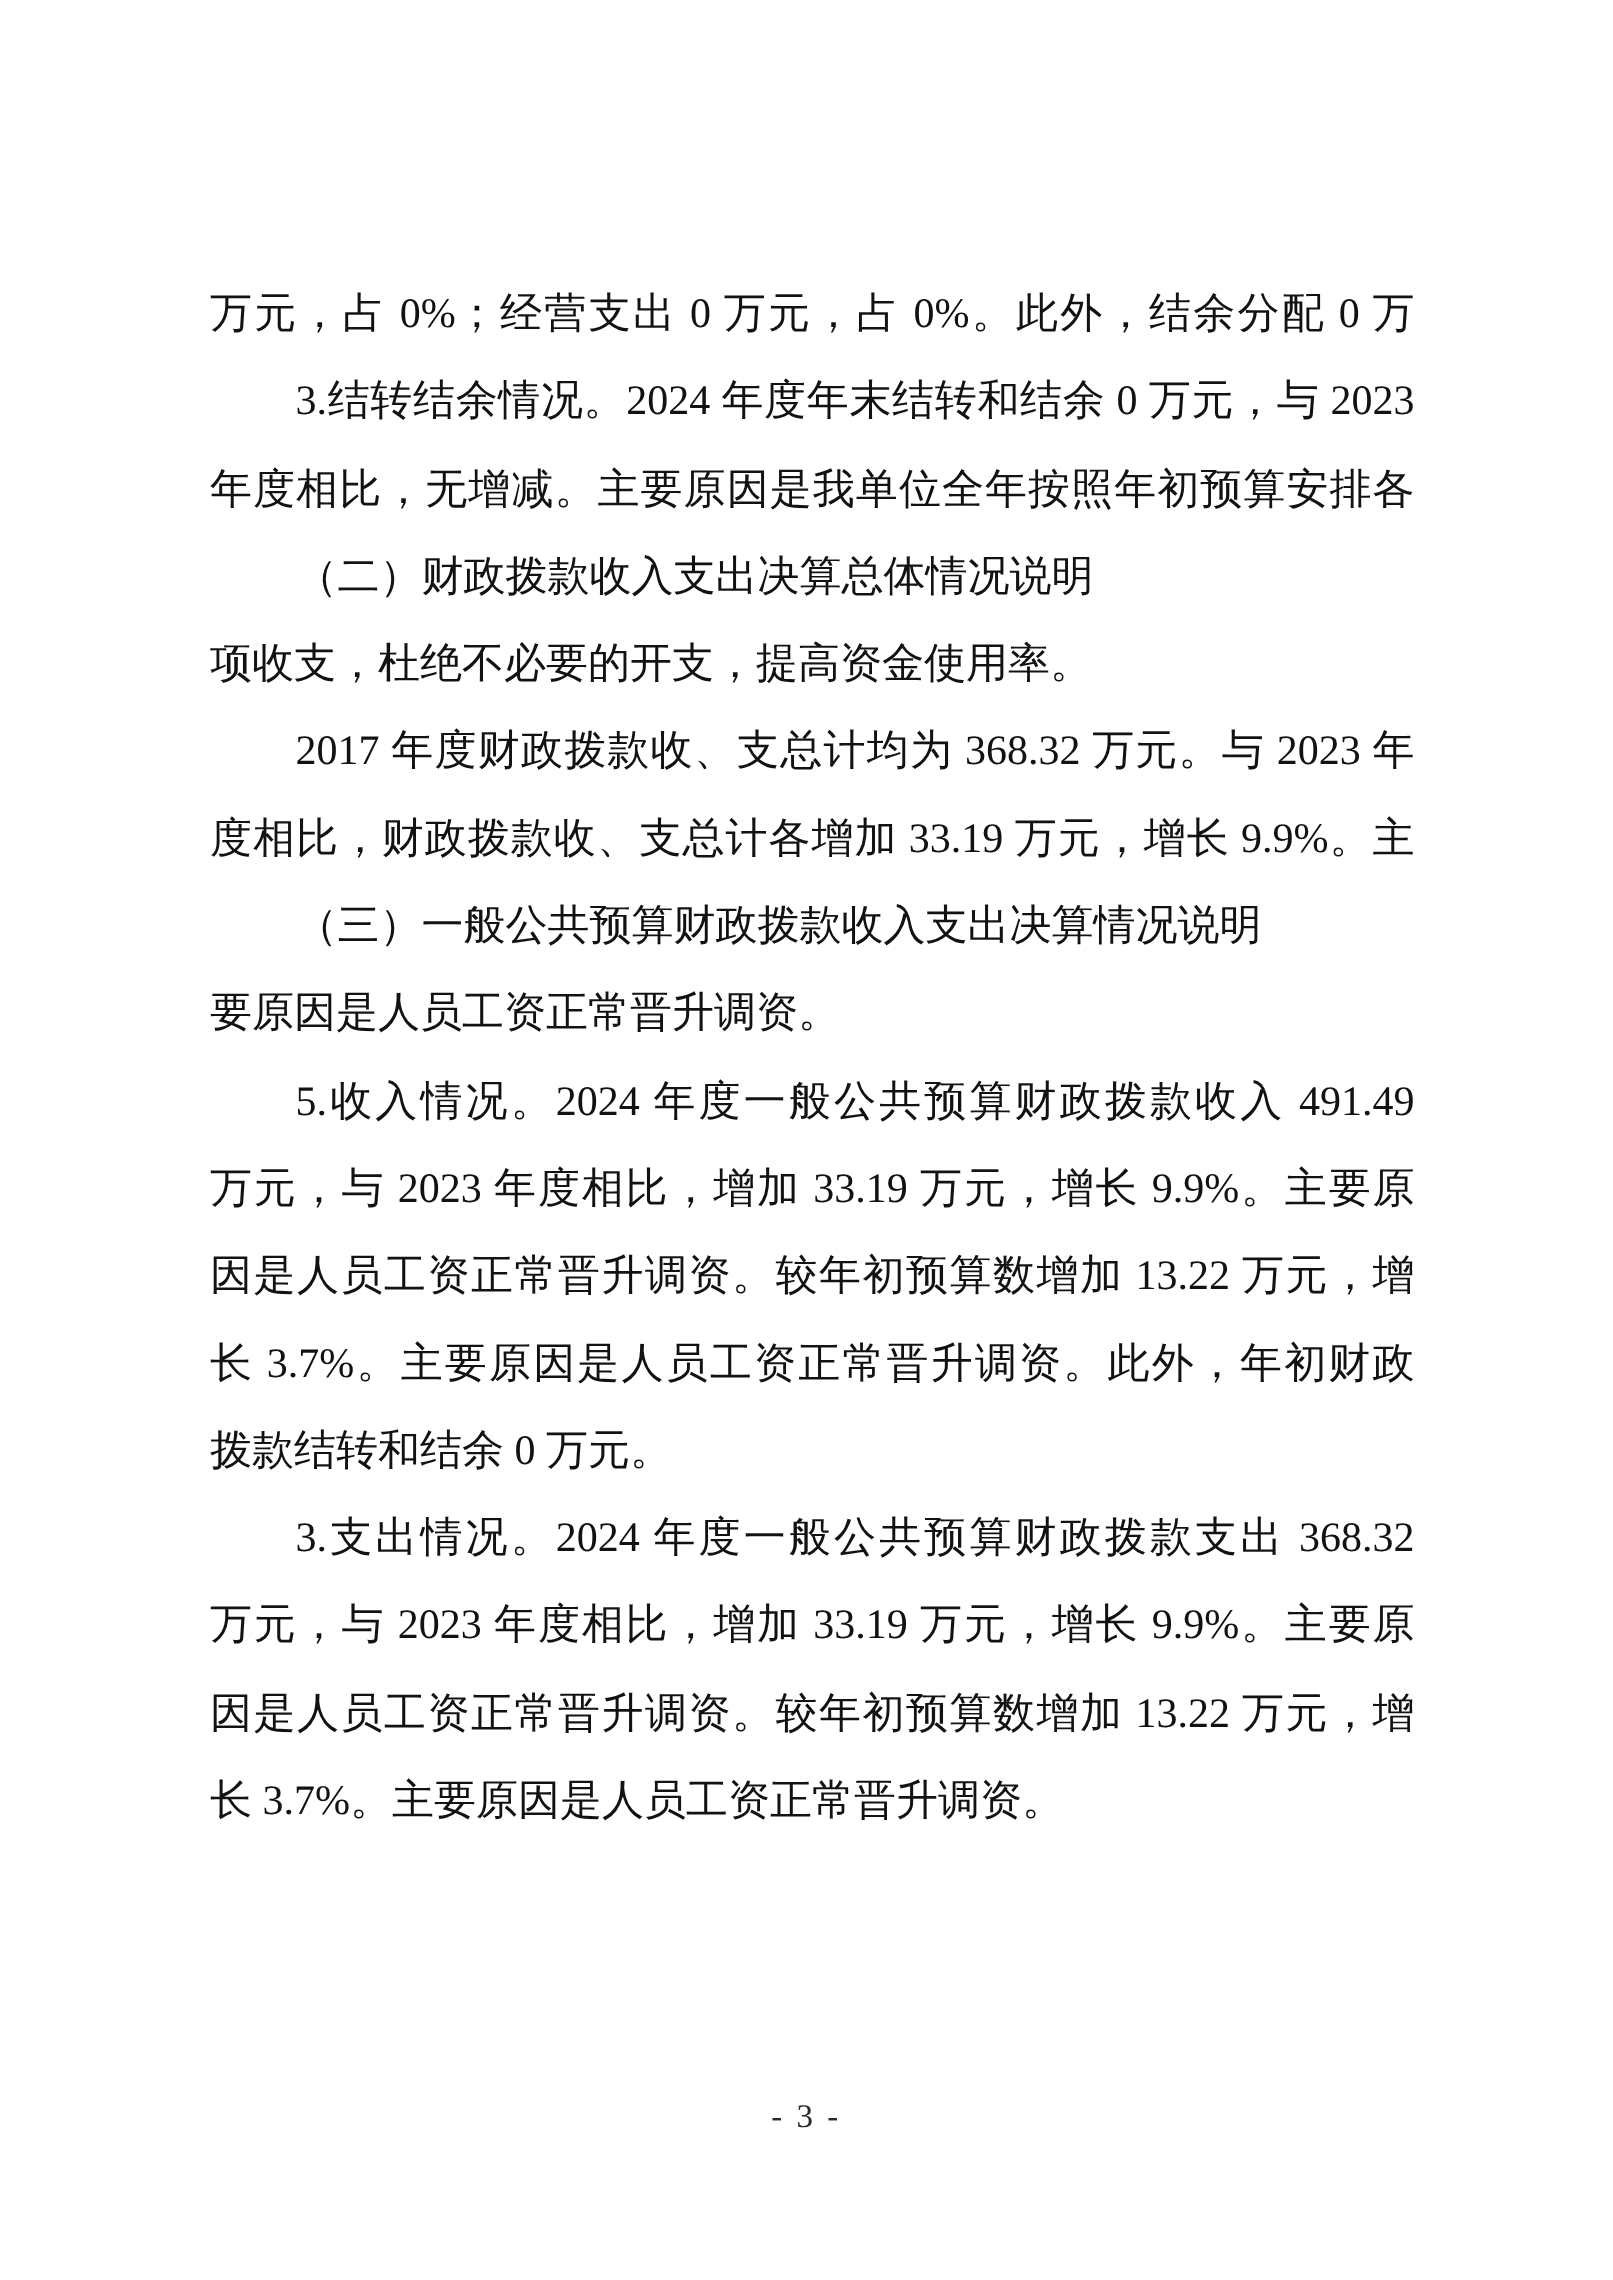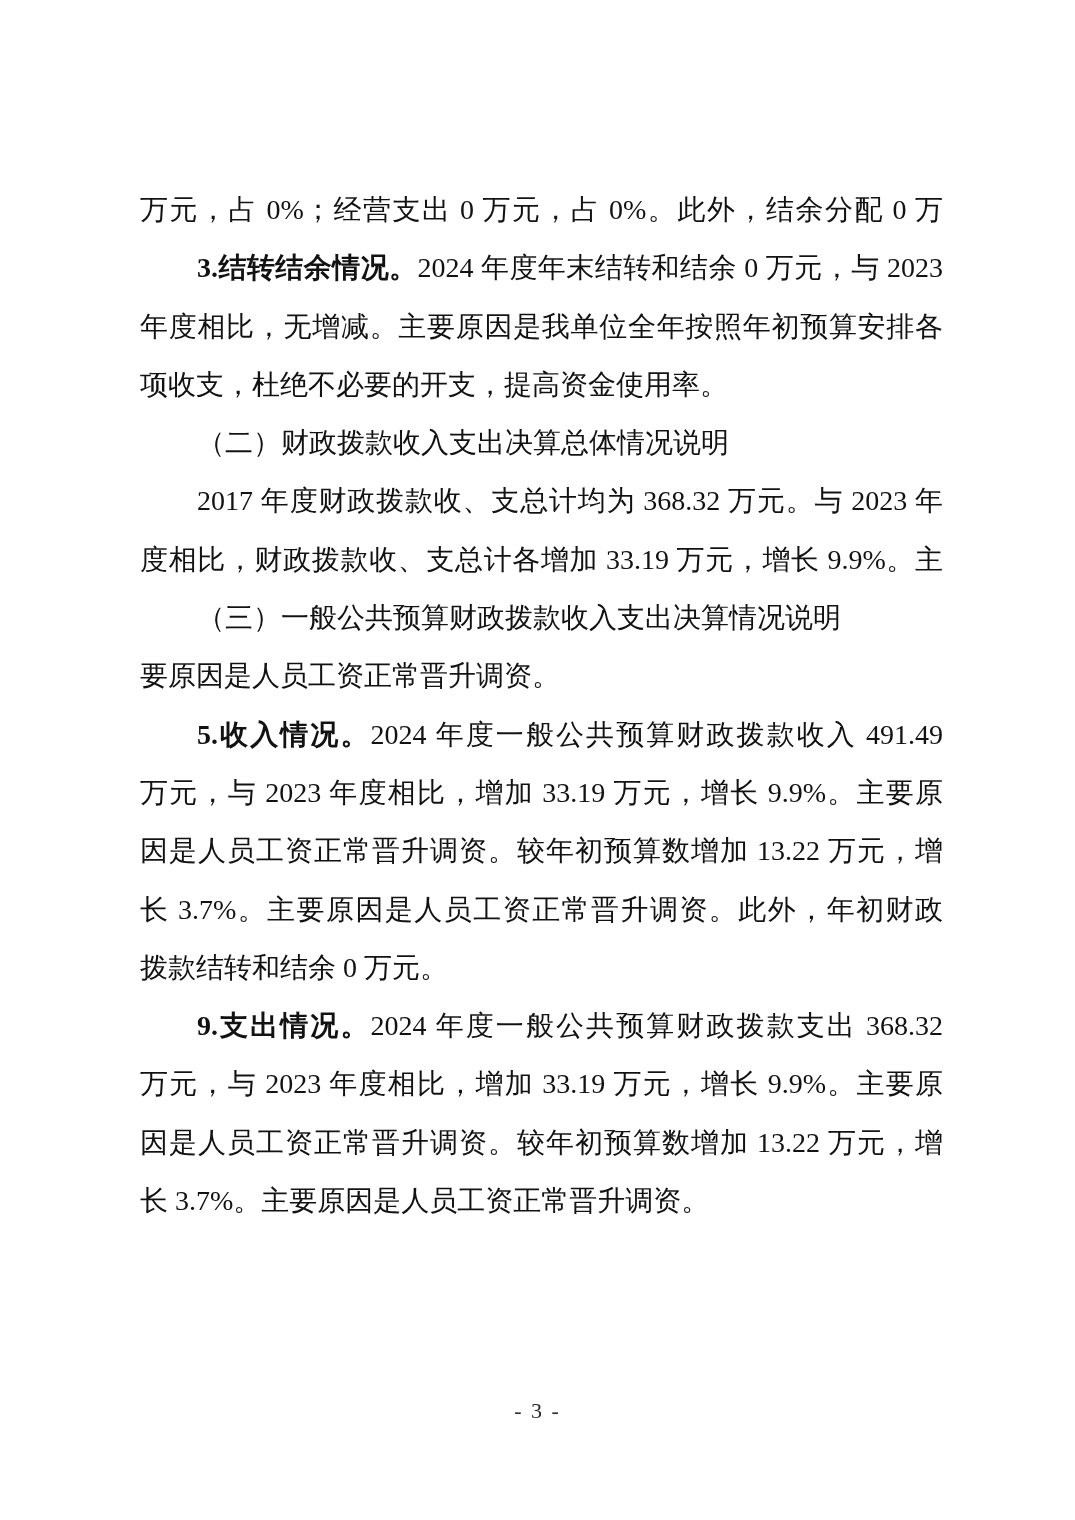--- a/index.html
+++ b/index.html
@@ -21,21 +21,21 @@
     font-size: 28px;
     line-height: 58.3px;
   }
   .line {
     text-align: justify;
     height: 58.3px;
     overflow: hidden;
   }
   .line.j  { text-align-last: justify; }
   .line.ind { text-indent: 57px; }
-  .b { font-weight: bold; }
+  .b { font-weight: normal; }
   .footer {
     position: absolute;
     left: 0;
     top: 1398px;
     width: 100%;
     text-align: center;
     font-size: 22px;
     letter-spacing: 2px;
     color: #2a2a2a;
   }
@@ -45,43 +45,43 @@
 
 <div class="page">
   <div class="textblock">
 
     <div class="line j"><span>万元，占 0%；经营支出 0 万元，占 0%。此外，结余分配 0 万元。</span></div>
 
     <div class="line j ind"><span class="b">3.结转结余情况。</span><span>2024 年度年末结转和结余 0 万元，与 2023</span></div>
 
     <div class="line j"><span>年度相比，无增减。主要原因是我单位全年按照年初预算安排各</span></div>
 
+    <div class="line ind"><span>（二）财政拨款收入支出决算总体情况说明</span></div>
+
     <div class="line"><span>项收支，杜绝不必要的开支，提高资金使用率。</span></div>
-
-    <div class="line ind"><span>（二）财政拨款收入支出决算总体情况说明</span></div>
 
     <div class="line j ind"><span>2017 年度财政拨款收、支总计均为 368.32 万元。与 2023 年</span></div>
 
     <div class="line j"><span>度相比，财政拨款收、支总计各增加 33.19 万元，增长 9.9%。主</span></div>
 
     <div class="line ind"><span>（三）一般公共预算财政拨款收入支出决算情况说明</span></div>
 
     <div class="line"><span>要原因是人员工资正常晋升调资。</span></div>
 
     <div class="line j ind"><span class="b">5.收入情况。</span><span>2024 年度一般公共预算财政拨款收入 491.49</span></div>
 
     <div class="line j"><span>万元，与 2023 年度相比，增加 33.19 万元，增长 9.9%。主要原</span></div>
 
     <div class="line j"><span>因是人员工资正常晋升调资。较年初预算数增加 13.22 万元，增</span></div>
 
     <div class="line j"><span>长 3.7%。主要原因是人员工资正常晋升调资。此外，年初财政</span></div>
 
     <div class="line"><span>拨款结转和结余 0 万元。</span></div>
 
-    <div class="line j ind"><span class="b">9.支出情况。</span><span>2024 年度一般公共预算财政拨款支出 368.32</span></div>
+    <div class="line j ind"><span class="b">3.支出情况。</span><span>2024 年度一般公共预算财政拨款支出 368.32</span></div>
 
     <div class="line j"><span>万元，与 2023 年度相比，增加 33.19 万元，增长 9.9%。主要原</span></div>
 
     <div class="line j"><span>因是人员工资正常晋升调资。较年初预算数增加 13.22 万元，增</span></div>
 
     <div class="line"><span>长 3.7%。主要原因是人员工资正常晋升调资。</span></div>
 
 
   </div>
 

